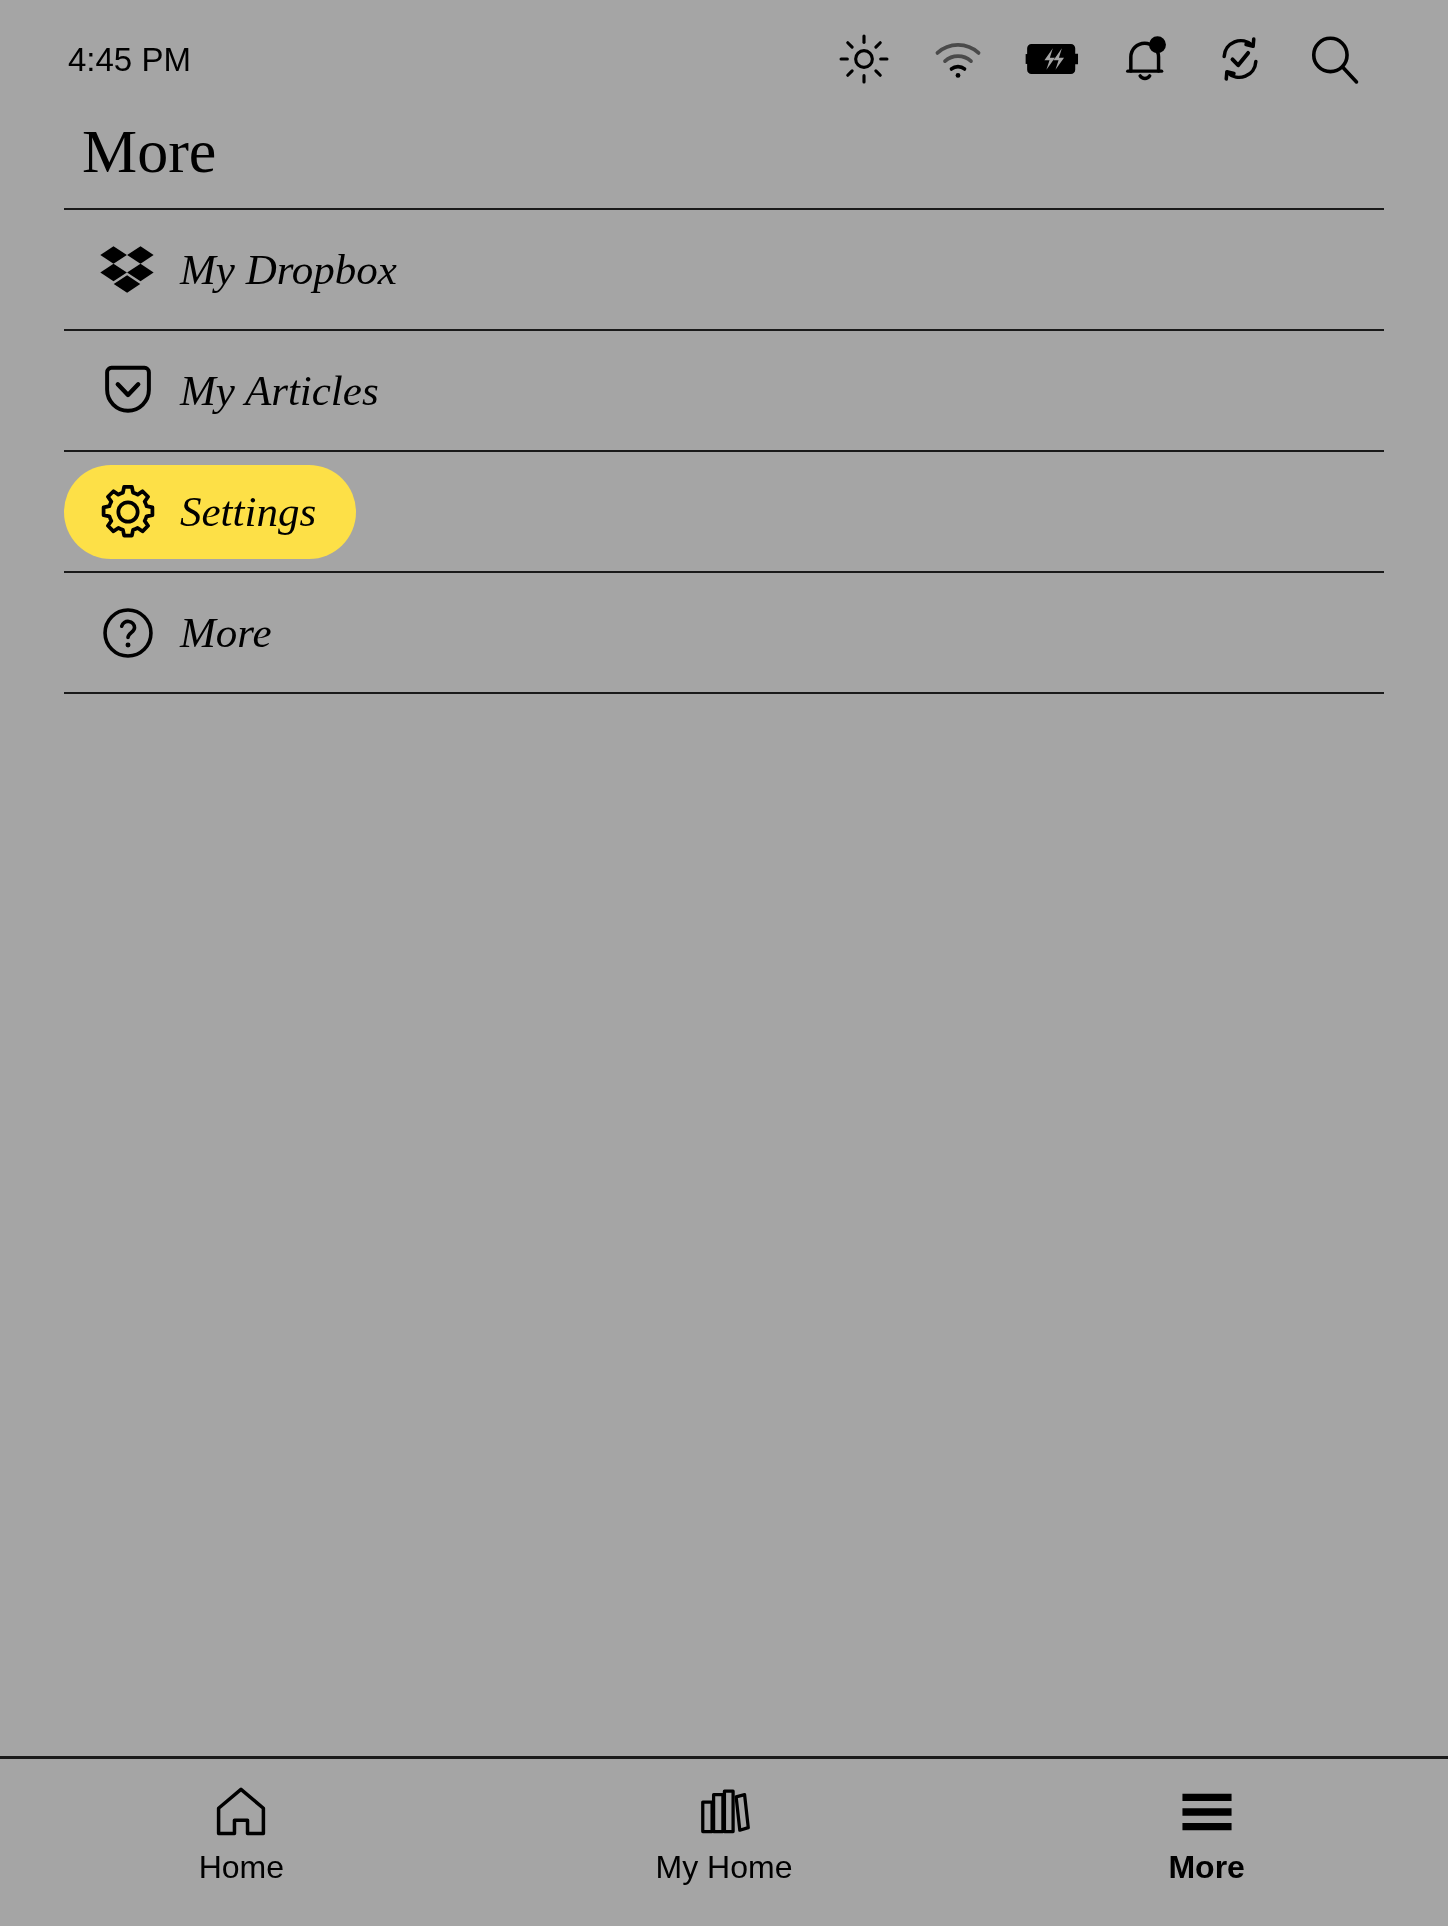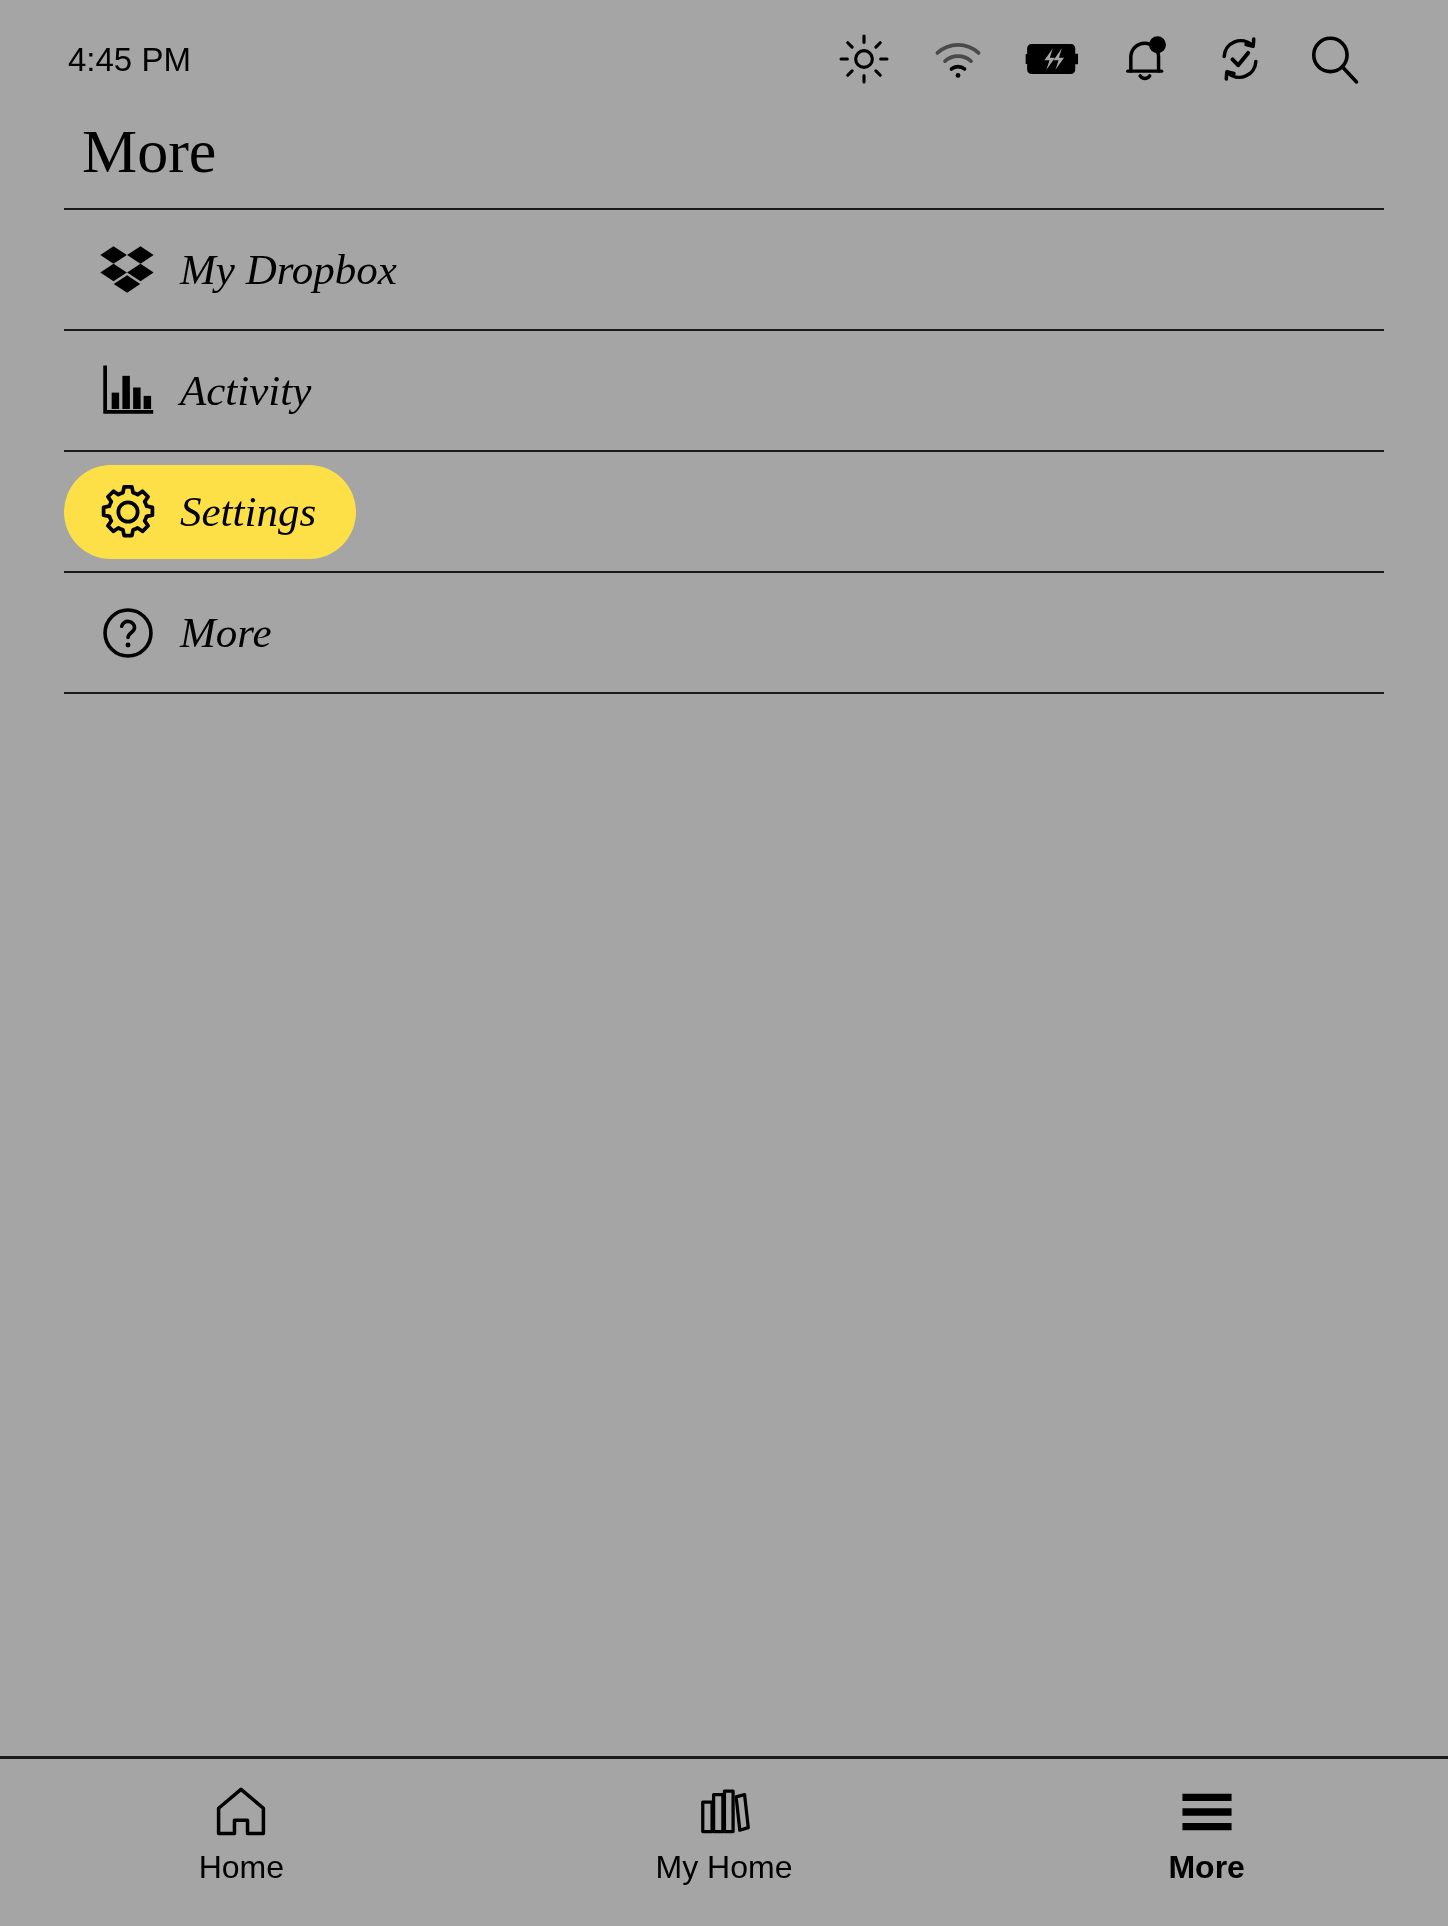--- a/index.html
+++ b/index.html
@@ -234,35 +234,32 @@
             <path d="M18.6 1.3 L12.6 5.3 L18.6 9.2 L24.5 5.3 z"></path>
             <path d="M0.6 13.1 L6.5 9.2 L12.5 13.1 L6.5 17.0 z"></path>
             <path d="M12.6 13.1 L18.6 9.2 L24.5 13.1 L18.6 17.0 z"></path>
             <path d="M6.6 18.3 L12.6 14.4 L18.5 18.3 L12.6 22.2 z"></path>
           </svg>
         </div>
         <div class="row-label">My Dropbox</div>
       </div>
     </div>
 
-
     <div class="list-row">
       <div class="row-inner">
         <div class="row-icon">
-          <svg width="56" height="54" viewBox="0 0 24 23" fill="none">
-            <path d="M2.2 1.4 V20.4 H22" stroke="#000" stroke-width="1.6" stroke-linecap="square"></path>
-            <rect x="5.0" y="12.2" width="3.2" height="7.0" fill="#000"></rect>
-            <rect x="9.6" y="5.0" width="3.2" height="14.2" fill="#000"></rect>
-            <rect x="14.2" y="10.0" width="3.2" height="9.2" fill="#000"></rect>
-            <rect x="18.7" y="13.6" width="3.2" height="5.6" fill="#000"></rect>
+          <svg width="56" height="58" viewBox="0 0 24 25" fill="none" stroke="#000" stroke-width="1.7" stroke-linecap="round" stroke-linejoin="round">
+            <path d="M3 4.4 a1.9 1.9 0 0 1 1.9-1.9 h14.2 a1.9 1.9 0 0 1 1.9 1.9 v7.6 a9 9 0 0 1 -18 0 z"></path>
+            <polyline points="7.6,9.6 12,14.2 16.4,9.6" stroke-width="1.9"></polyline>
           </svg>
         </div>
-        <div class="row-label">Activity</div>
-      </div>
-    </div>
+        <div class="row-label">My Articles</div>
+      </div>
+    </div>
+
 
     <div class="list-row selected">
       <div class="row-inner">
         <div class="row-icon">
           <svg width="58" height="58" viewBox="0 0 24 24" fill="none" stroke="#000" stroke-width="1.55" stroke-linejoin="round">
             <path d="M13.6 1.6 h-3.2 l-0.5 2.4 a8.4 8.4 0 0 0 -1.9 0.8 l-2.0 -1.4 l-2.3 2.3 l1.4 2.0 a8.4 8.4 0 0 0 -0.8 1.9 l-2.4 0.5 v3.2 l2.4 0.5 a8.4 8.4 0 0 0 0.8 1.9 l-1.4 2.0 l2.3 2.3 l2.0 -1.4 a8.4 8.4 0 0 0 1.9 0.8 l0.5 2.4 h3.2 l0.5 -2.4 a8.4 8.4 0 0 0 1.9 -0.8 l2.0 1.4 l2.3 -2.3 l-1.4 -2.0 a8.4 8.4 0 0 0 0.8 -1.9 l2.4 -0.5 v-3.2 l-2.4 -0.5 a8.4 8.4 0 0 0 -0.8 -1.9 l1.4 -2.0 l-2.3 -2.3 l-2.0 1.4 a8.4 8.4 0 0 0 -1.9 -0.8 z"></path>
             <circle cx="12" cy="12" r="4.0"></circle>
           </svg>
         </div>
         <div class="row-label">Settings</div>

